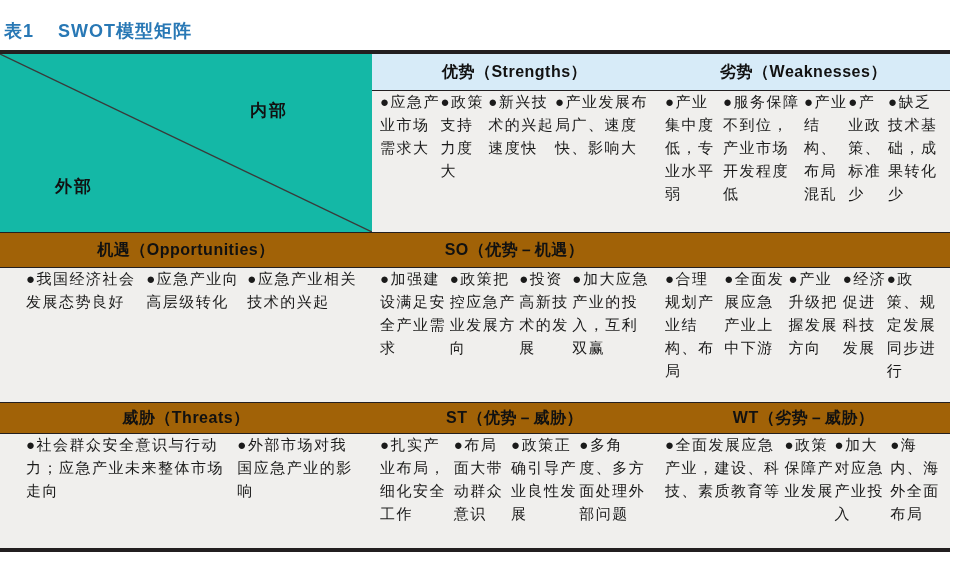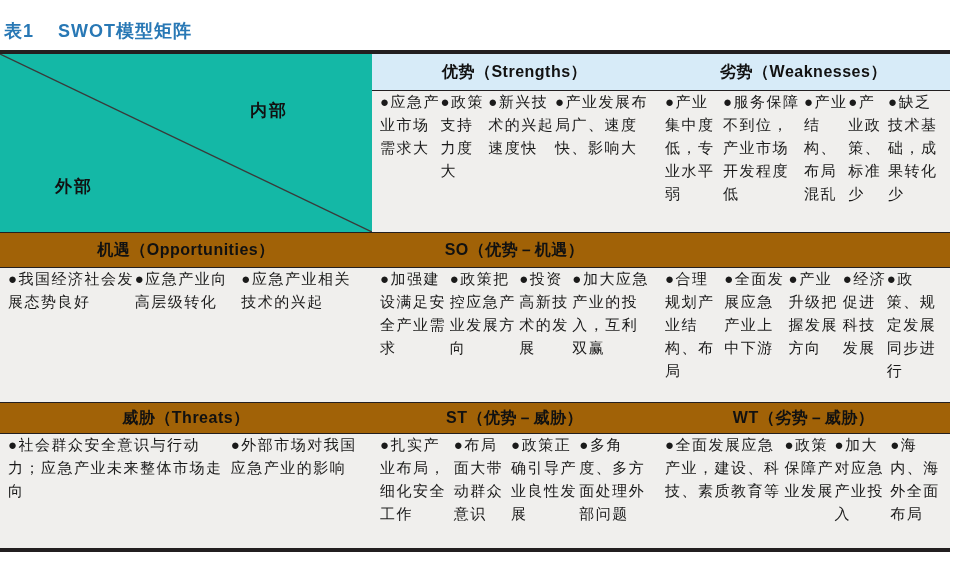--- a/index.html
+++ b/index.html
@@ -92,21 +92,21 @@
   .content-row3 { height: 114px; }
   
   ul.cell {
     margin: 0;
     padding: 0 4px 0 8px;
     list-style: none;
     display: flex;
     flex-direction: row;
     justify-content: center;
   }
-  ul.cell.c1 { padding-left: 8px; padding-right: 14px; }
+  ul.cell.c1 { padding-left: 26px; padding-right: 14px; }
   ul.cell li {
     font-size: 15px;
     line-height: 23px;
     letter-spacing: 1.5px;
     color: #1a1a1a;
   }
 </style>
 </head>
 <body>
 

